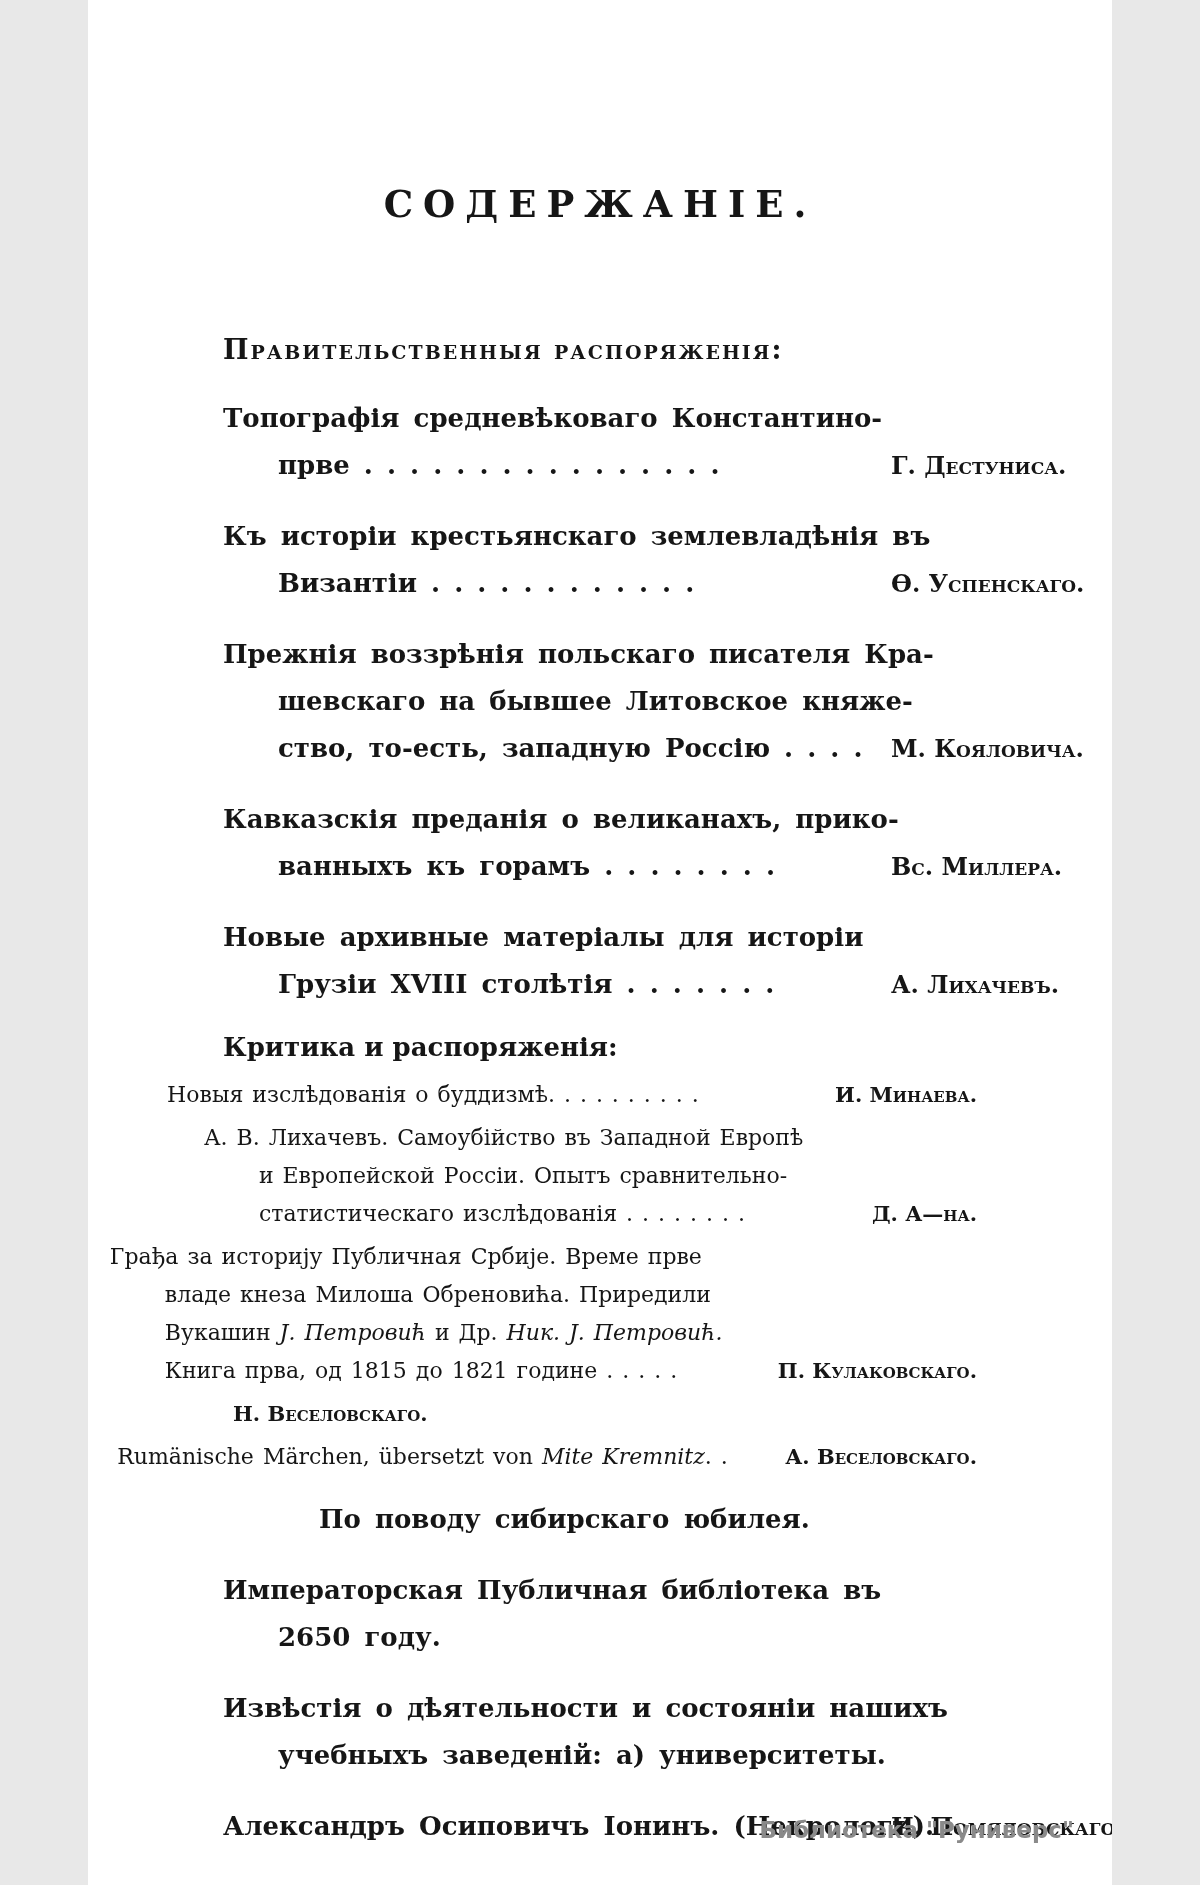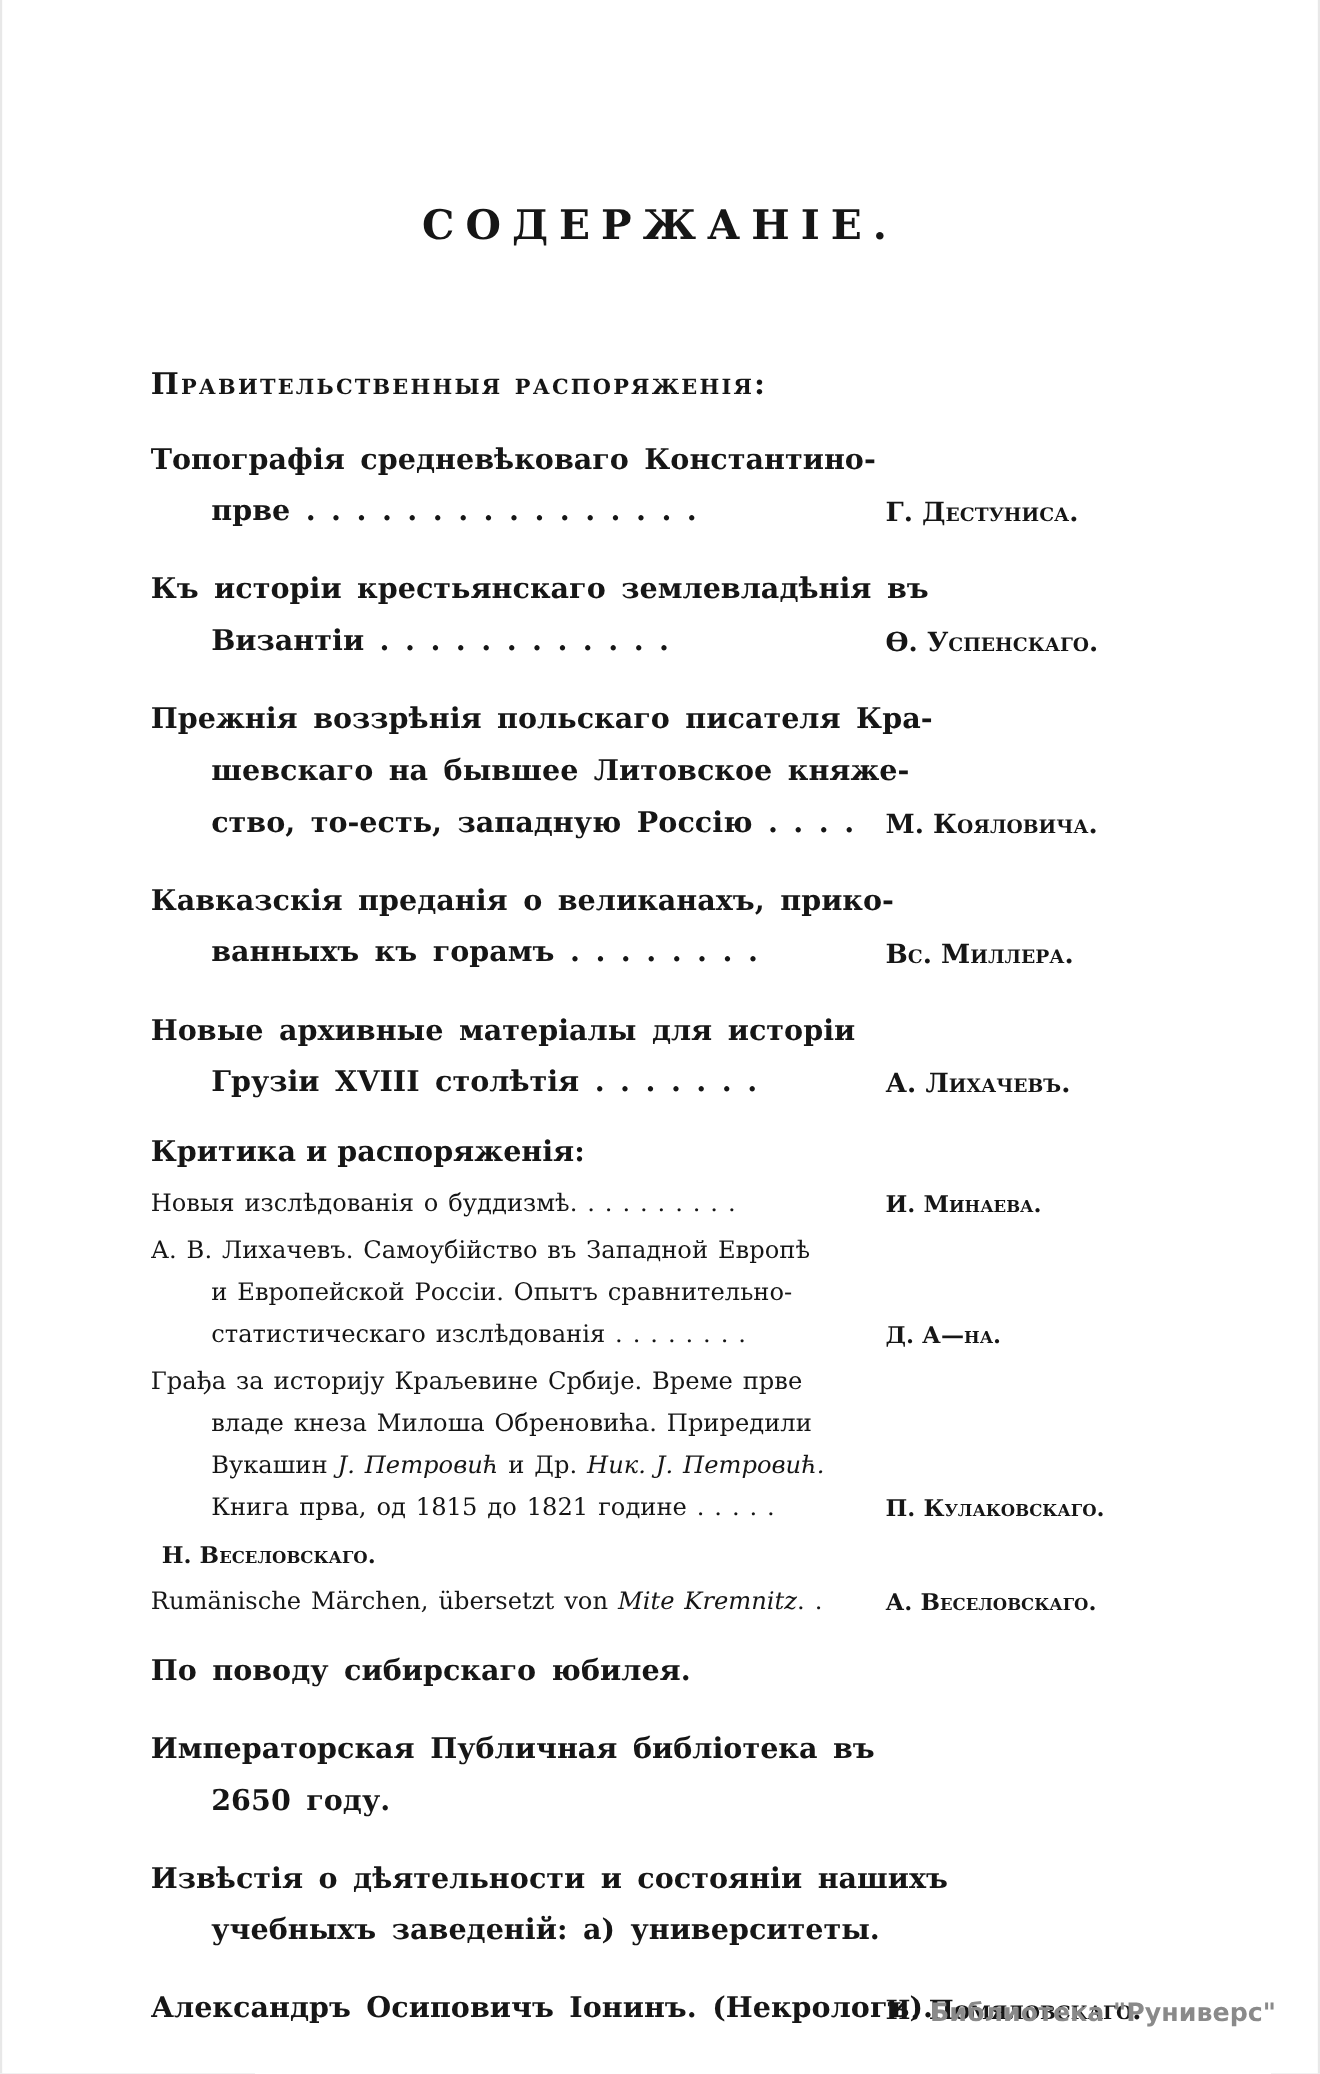--- a/index.html
+++ b/index.html
@@ -1,18 +1,18 @@
 <!DOCTYPE html>
 <html><head>
 <meta charset="utf-8">
 <style>
   html,body{margin:0;padding:0;background:#e8e8e8;}
   #page{
     position:relative;
-    width:1196px;height:1885px;
+    width:1024px;height:1885px;
     margin:0 auto;
     background:#ffffff;
     color:#161616;
     font-family:"DejaVu Serif","Liberation Serif",serif;
     overflow:hidden;
     box-sizing:border-box;
     padding:0 135px 0 135px;
   }
   .page-title{
     margin-top:182px;
@@ -50,21 +50,21 @@
     font-weight:bold;
     line-height:47px;
     word-spacing:5px;
   }
   .entry.small{margin-bottom:5px;justify-content:flex-end;}
   .entry.small .line{
     font-size:22px;
     line-height:38px;
     word-spacing:2px;
   }
-  .entry.gap-before{margin-top:20px;}
+  .entry.gap-before{margin-top:20px;justify-content:flex-end;}
   .entry .author{
     flex:1 1 auto;
     padding-left:10px;
     font-variant:small-caps;
     font-weight:bold;
     white-space:nowrap;
   }
   .entry.large .author{font-size:24px;line-height:47px;}
   .entry.small .author{font-size:21px;line-height:38px;}
   .italic{font-style:italic;}
@@ -133,21 +133,21 @@
       <div class="entry small">
         <div class="titles">
           <div class="line">А. В. Лихачевъ. Самоубійство въ Западной Европѣ</div>
           <div class="line cont">и Европейской Россіи. Опытъ сравнительно-</div>
           <div class="line cont">статистическаго изслѣдованія . . . . . . . .</div>
         </div>
         <div class="author">Д. А—на.</div>
       </div>
       <div class="entry small">
         <div class="titles">
-          <div class="line">Грађа за историју Краљевине Србије. Време прве</div>
+          <div class="line">Грађа за историју Публичная Србије. Време прве</div>
           <div class="line cont">владе кнеза Милоша Обреновића. Приредили</div>
           <div class="line cont">Вукашин <span class="italic">Ј. Петровић</span> и Др. <span class="italic">Ник. Ј. Петровић.</span></div>
           <div class="line cont">Книга прва, од 1815 до 1821 године . . . . .</div>
         </div>
         <div class="author">П. Кулаковскаго.</div>
       </div>
       <div class="entry small">
         <div class="author">Н. Веселовскаго.</div>
       </div>
       <div class="entry small">

